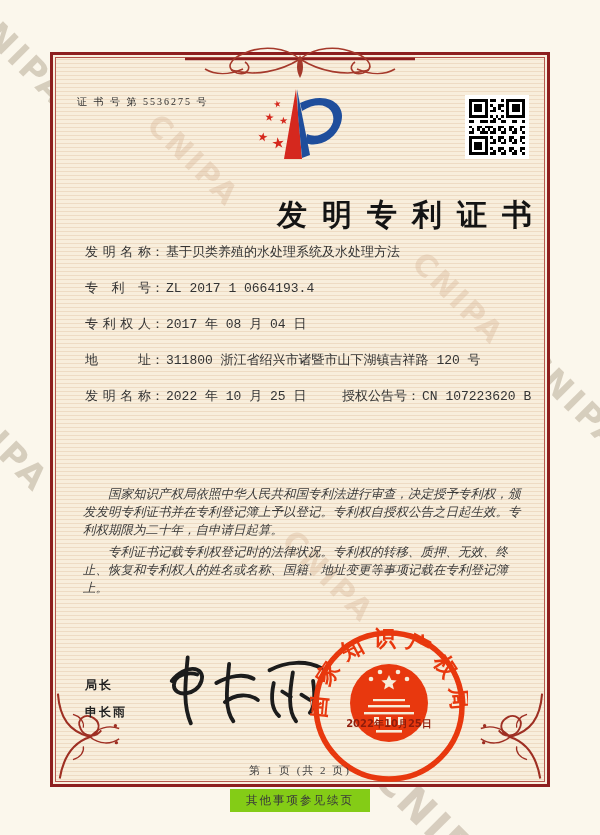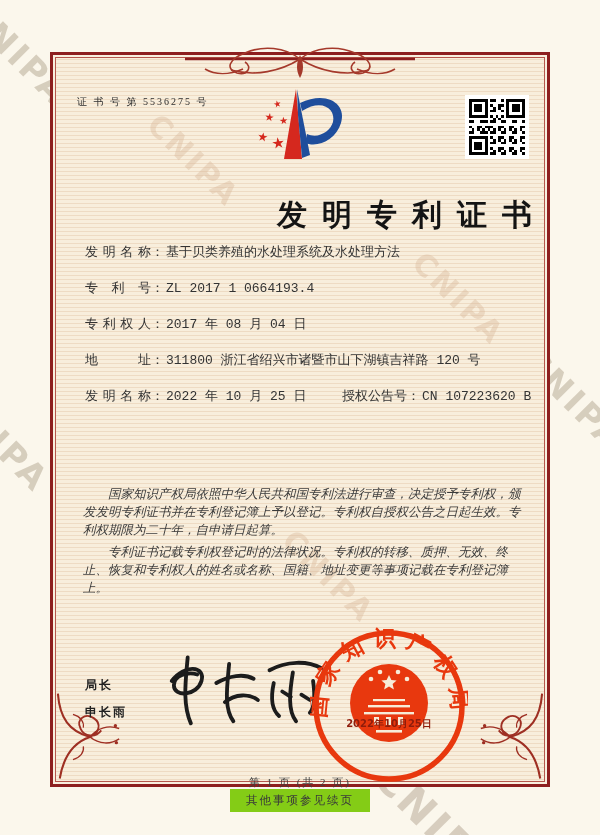--- a/index.html
+++ b/index.html
@@ -73,21 +73,21 @@
   .body-text {
     position:absolute; left:30px; top:430px; width:440px;
     font-size:12.5px; line-height:18px; color:#3b3b3b; font-style:italic;
   }
   .body-text p { text-indent:2em; margin-bottom:4px; }
   
   .officer { position:absolute; left:32px; top:617px; font-size:12px; color:#222; line-height:27px; font-weight:700; letter-spacing:2px; }
   .signature { position:absolute; left:106px; top:594px; width:170px; height:85px; }
   .seal { position:absolute; left:257px; top:572px; width:158px; height:158px; }
   .seal svg { width:158px; height:158px; }
-  .page-info { position:absolute; left:0; right:0; top:708px; text-align:center; font-size:11px; letter-spacing:2px; color:#3e3e3e;margin-top:12px; }
+  .page-info { position:absolute; left:0; right:0; top:708px; text-align:center; font-size:11px; letter-spacing:2px; color:#3e3e3e; }
   
   .footer-note {
     position:absolute; left:50%; top:789px; transform:translateX(-50%);
     background:#84cc16; padding:4px 16px;
     font-size:11.5px; letter-spacing:2px; color:#3a3a3a; z-index:2;
   }
 </style>
 </head>
 <body>
 

